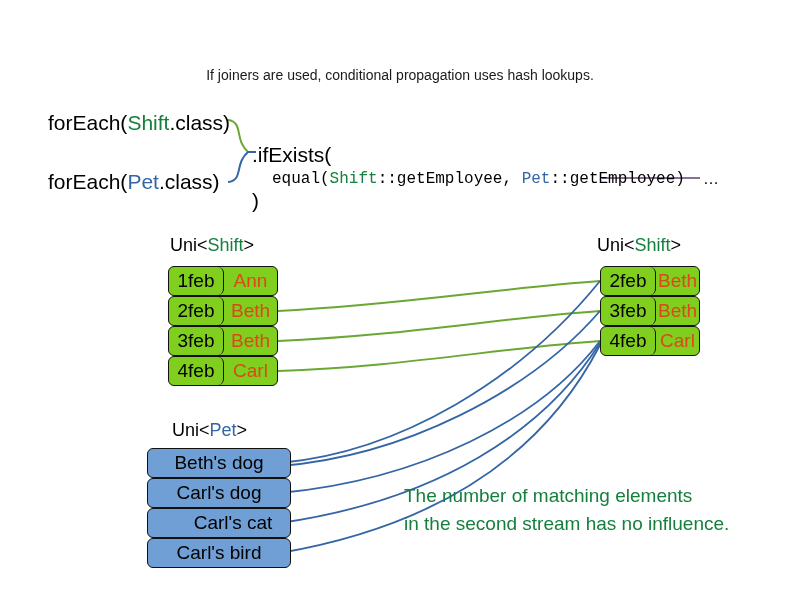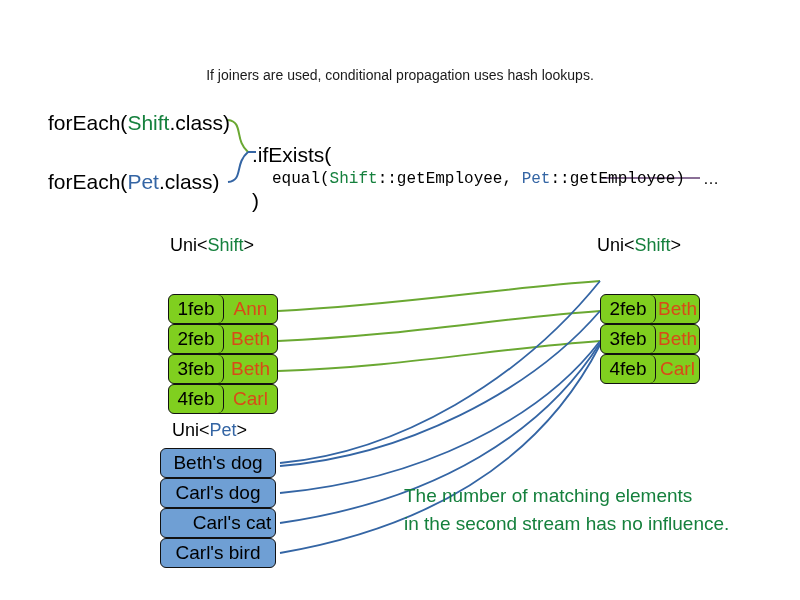--- a/index.html
+++ b/index.html
@@ -102,21 +102,20 @@
     border: 1.6px solid #111111;
     border-radius: 6px;
     display: flex;
     align-items: stretch;
     overflow: hidden;
   }
   .box.shift {
     background: #7ed321;
     background: #80cf1f;
     height: 30px;
-    margin-top: 28px;
   }
   .box.pet {
     background: #6f9fd4;
     height: 30px;
     align-items: center;
     justify-content: center;
   }
   .cell {
     display: flex;
     align-items: center;
@@ -149,21 +148,21 @@
   .sl2 { top: 326px; }
   .sl3 { top: 356px; }
 
   
   .shift-right { left: 600px; width: 100px; }
   .sr0 { top: 266px; }
   .sr1 { top: 296px; }
   .sr2 { top: 326px; }
 
   
-  .pet-left { left: 160px; width: 116px; }
+  .pet-left { left: 147px; width: 144px; }
   .pt0 { top: 448px; }
   .pt1 { top: 478px; }
   .pt2 { top: 508px; padding-left: 28px; }
   .pt3 { top: 538px; }
 
   
   .annotation {
     position: absolute;
     left: 404px;
     top: 482px;

